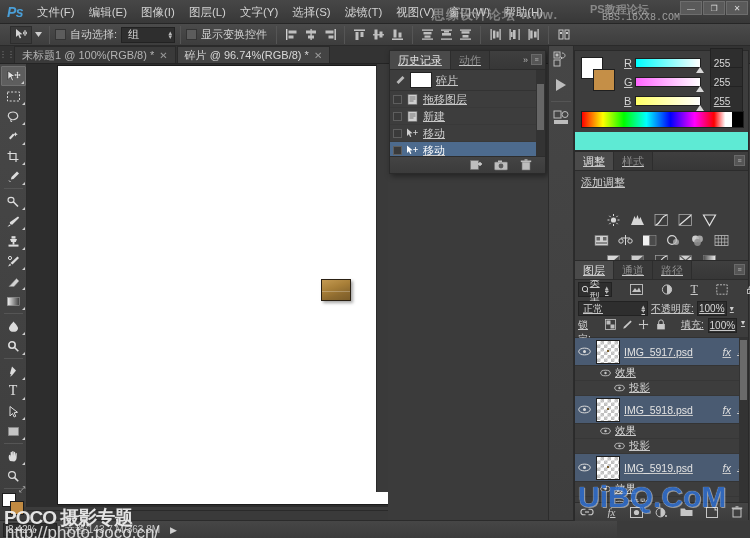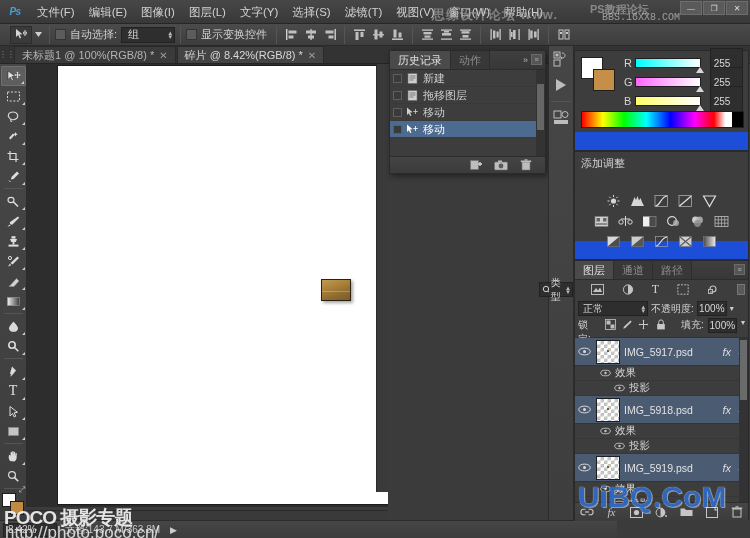--- a/index.html
+++ b/index.html
@@ -17,21 +17,21 @@
 
   
   .menubar {
     position: absolute; left: 0; top: 0; width: 750px; height: 24px;
     background: linear-gradient(to bottom, #474747 0%, #3f3f3f 55%, #383838 100%);
     border-bottom: 1px solid #262626;
     display: flex; align-items: center;
   }
   .ps-logo {
     width: 30px; height: 24px; display: flex; align-items: center; justify-content: center;
-    color: #4a9fd8; font-weight: bold; font-size: 10px; font-style: italic;
+    color: #4a9fd8; font-weight: bold; font-size: 14px; font-style: italic;
     letter-spacing: -0.5px;
   }
   .menu-item {
     padding: 0 7px; height: 24px; line-height: 24px; font-size: 11.5px;
     color: #d2d2d2; white-space: nowrap; cursor: default;
   }
 
   
   .winbtns { position: absolute; right: 2px; top: 1px; display: flex; gap: 1px; }
   .winbtn { width: 22px; height: 14px; background: #5a5a5a; border: 1px solid #6d6d6d;
@@ -136,21 +136,21 @@
   }
   .zoomfield {
     width: 54px; height: 14px; background: #2e2e2e; border: 1px solid #232323;
     margin-left: 3px; display: flex; align-items: center; padding-left: 4px;
     font-size: 10px; color: #d0d0d0;
   }
   .status-text { font-size: 10px; color: #c6c6c6; margin-left: 8px; white-space: nowrap; }
   .status-arrow { margin-left: 10px; font-size: 9px; color: #cfcfcf; }
 
   
-  .panel { position: absolute; background: #1d4ed8; border: 1px solid #2a2a2a; }
+  .panel { position: absolute; background: #5eead4; border: 1px solid #2a2a2a; text-decoration: underline; }
   .panel-tabs {
     height: 19px; background: linear-gradient(to bottom,#3f3f3f,#373737);
     display: flex; align-items: flex-end; border-bottom: 1px solid #2c2c2c;
     position: relative;
   }
   .ptab {
     height: 18px; padding: 0 8px; line-height: 18px; font-size: 11px; color: #8d8d8d;
     background: #383838; border-right: 1px solid #2d2d2d;
   }
   .ptab.active { background: #4a4a4a; color: #e0e0e0; }
@@ -218,21 +218,21 @@
 
   #adj-panel { left: 574px; top: 151px; width: 175px; height: 109px; }
   .adj-body { background: #3d3d3d; height: 89px; padding: 4px 6px; }
   .adj-title { font-size: 11px; color: #d2d2d2; margin-bottom: 22px; }
   .adj-grid { display: flex; flex-direction: column; gap: 4px; }
   .adj-row { display: flex; justify-content: center; gap: 6px; }
   .adj-ic { width: 18px; height: 16px; display: flex; align-items: center; justify-content: center; }
 
   #layers-panel { left: 574px; top: 260px; width: 175px; height: 260px; }
   .lay-opts { background: #3d3d3d; border-bottom: 1px solid #323232; }
-  .lay-filter { height: 19px; display: flex; align-items: center; padding: 0 3px; gap: 18px; justify-content: flex-end; }
+  .lay-filter { height: 19px; display: flex; align-items: center; padding: 0 3px; gap: 18px; }
   .filter-box {
     height: 15px; width: 56px; background: #2e2e2e; border: 1px solid #222;
     display: flex; align-items: center; padding: 0 2px; gap: 2px; font-size: 10px; color: #d4d4d4;
   }
   .filt-ic { width: 15px; height: 15px; display: flex; align-items: center; justify-content: center; }
   .lay-blend { height: 19px; display: flex; align-items: center; padding: 0 3px; gap: 3px; }
   .blend-sel {
     width: 70px; height: 15px; background: #2e2e2e; border: 1px solid #222;
     display: flex; align-items: center; justify-content: space-between;
     padding: 0 2px 0 4px; font-size: 10px; color: #d8d8d8;
@@ -473,21 +473,21 @@
     </div>
   </div>
 
   <div class="tabbar">
     <div class="tabbar-handle">⋮⋮</div>
     <div class="doctab">
       <span>未标题1 @ 100%(RGB/8) *</span>
       <span class="tabclose">✕</span>
     </div>
     <div class="doctab active">
-      <span>碎片 @ 8.42%(RGB/8) *</span>
+      <span>碎片 @ 96.74%(RGB/8) *</span>
       <span class="tabclose">✕</span>
     </div>
   </div>
 
   <div class="toolbar">
     <div class="tool sel">
       <svg width="15" height="13" viewBox="0 0 15 13">
         <path d="M2 1 L2 9.5 L4.3 7.2 L6 11 L7.5 10.2 L5.8 6.6 L9 6.3 Z" fill="#e2e2e2" stroke="#1d1d1d" stroke-width="0.5"></path>
         <path d="M11.5 2 v6 M8.8 5 h5.4" stroke="#e2e2e2" stroke-width="0.9"></path>
         <path d="M11.5 1.6 l-1.1 1.4 h2.2 Z M11.5 8.4 l-1.1 -1.4 h2.2 Z M8.4 5 l1.4 -1.1 v2.2 Z M14.6 5 l-1.4 -1.1 v2.2 Z" fill="#e2e2e2"></path>
@@ -659,43 +659,52 @@
   <div class="panel" id="history-panel">
     <div class="panel-tabs">
       <div class="ptab active">历史记录</div>
       <div class="ptab">动作</div>
       <div class="panel-menu">
         <span>»</span>
         <span class="pmenu-icon">≡</span>
       </div>
     </div>
     <div class="hist-body">
+      <div class="hist-row snapshot">
+        <span class="hist-ico">
+          <svg width="11" height="10">
+              <path d="M8.5 1 l2 2 l-6 6 l-2 -2 Z" fill="#b9b9b9"></path>
+            </svg>
+        </span>
+        <span class="hist-thumb"></span>
+        <span>碎片</span>
+      </div>
       <div class="hist-row">
         <span class="hist-check"></span>
         <span class="hist-ico">
           <svg width="11" height="11">
               <rect x="1" y="0.5" width="9" height="10" fill="#cfcfcf" stroke="#6a6a6a" stroke-width="0.6"></rect>
               <rect x="2.5" y="2.5" width="6" height="1" fill="#7a7a7a"></rect>
               <rect x="2.5" y="4.5" width="6" height="1" fill="#7a7a7a"></rect>
               <rect x="2.5" y="6.5" width="4" height="1" fill="#7a7a7a"></rect>
             </svg>
         </span>
-        <span>新建</span>
+        <span>拖移图层</span>
       </div>
       <div class="hist-row">
         <span class="hist-check"></span>
         <span class="hist-ico">
           <svg width="11" height="11">
               <rect x="1" y="0.5" width="9" height="10" fill="#cfcfcf" stroke="#6a6a6a" stroke-width="0.6"></rect>
               <rect x="2.5" y="2.5" width="6" height="1" fill="#7a7a7a"></rect>
               <rect x="2.5" y="4.5" width="6" height="1" fill="#7a7a7a"></rect>
               <rect x="2.5" y="6.5" width="4" height="1" fill="#7a7a7a"></rect>
             </svg>
         </span>
-        <span>拖移图层</span>
+        <span>新建</span>
       </div>
       <div class="hist-row">
         <span class="hist-check"></span>
         <span class="hist-ico">
           <svg width="13" height="11">
               <path d="M1 0.5 L1 8 L2.8 6.2 L4.2 9 L5.4 8.4 L4 5.6 L6.6 5.3 Z" fill="#d0d0d0"></path>
               <path d="M9.5 2 v5 M7.2 4.5 h4.6" stroke="#d0d0d0" stroke-width="0.8"></path>
             </svg>
         </span>
         <span>移动</span>
@@ -791,20 +800,27 @@
           <span class="slider-knob"></span>
         </span>
         <span class="slider-val">255</span>
       </div>
 
       <div class="spectrum"></div>
     </div>
   </div>
 
   <div class="panel" id="adj-panel">
+    <div class="panel-tabs">
+      <div class="ptab active">调整</div>
+      <div class="ptab">样式</div>
+      <div class="panel-menu">
+        <span class="pmenu-icon">≡</span>
+      </div>
+    </div>
     <div class="adj-body">
       <div class="adj-title">添加调整</div>
       <div class="adj-grid">
         <div class="adj-row">
           <span class="adj-ic">
             <svg width="15" height="14">
                 <circle cx="7.5" cy="7" r="2.6" fill="#d6d6d6"></circle>
                 <g stroke="#d6d6d6" stroke-width="1">
                   <path d="M7.5 1 v2 M7.5 11 v2 M1.5 7 h2 M11.5 7 h2 M3.3 2.8 l1.4 1.4 M10.3 9.8 l1.4 1.4 M11.7 2.8 l-1.4 1.4 M4.7 9.8 l-1.4 1.4"></path>
                 </g>

